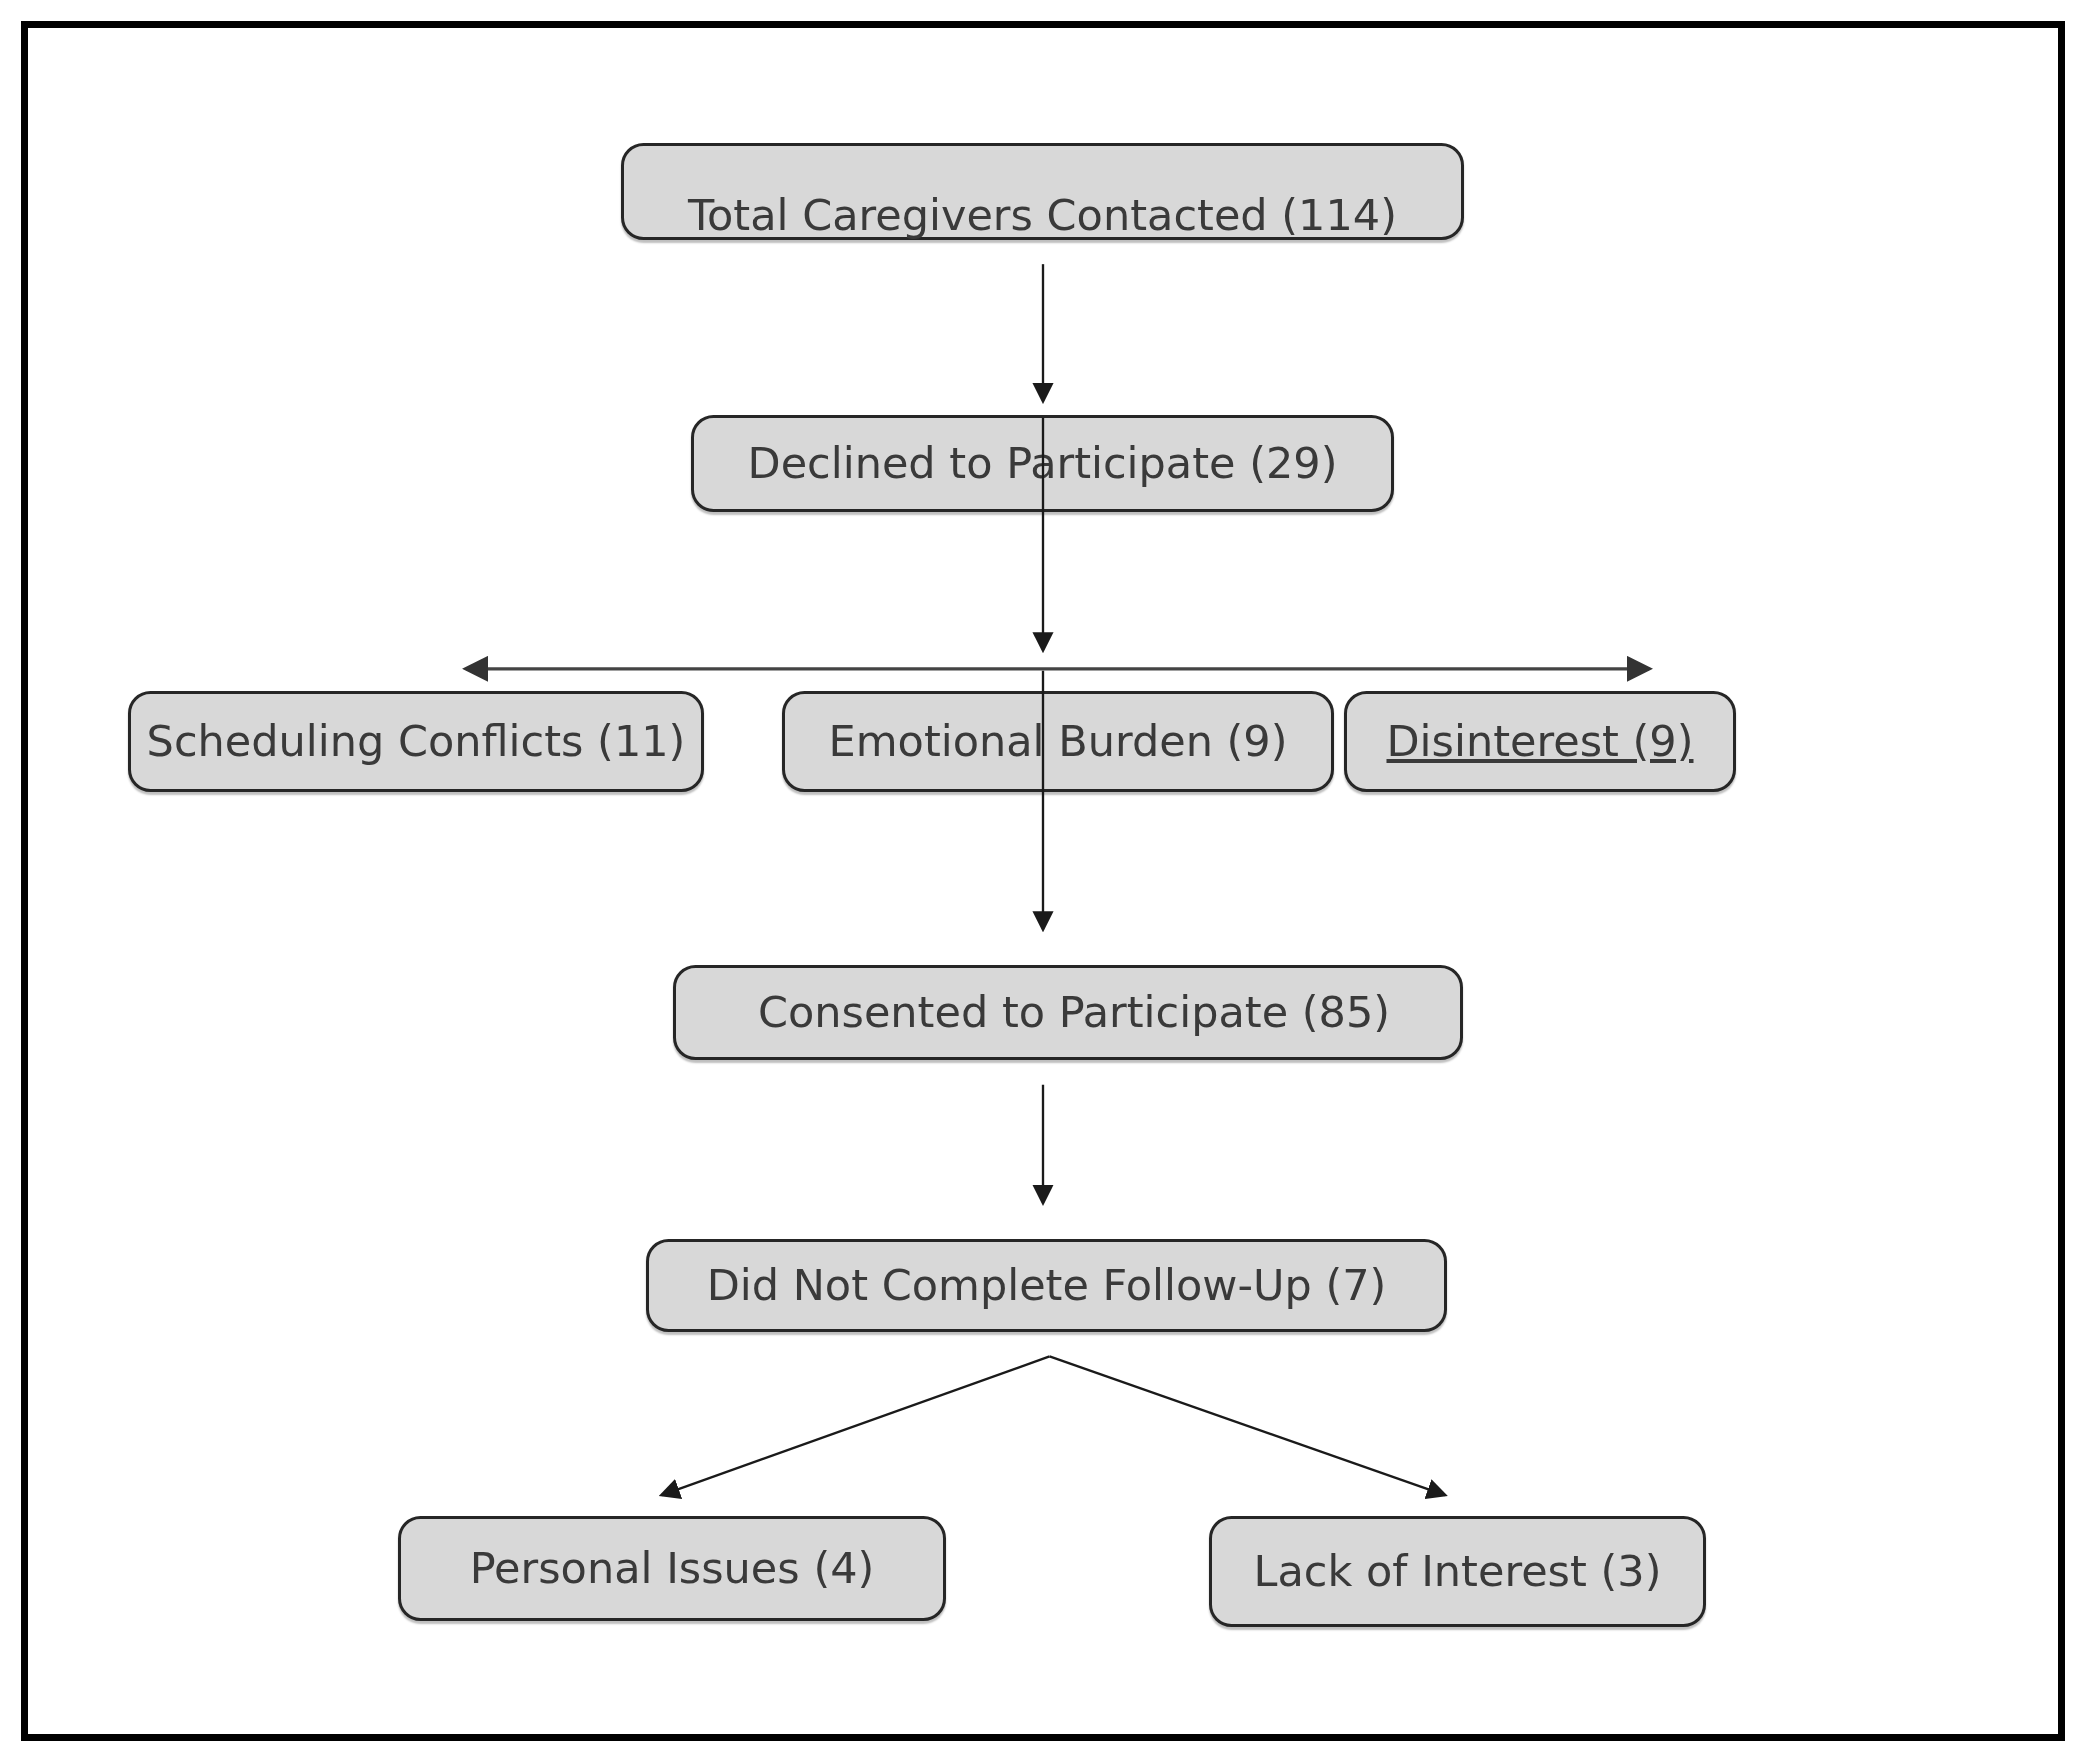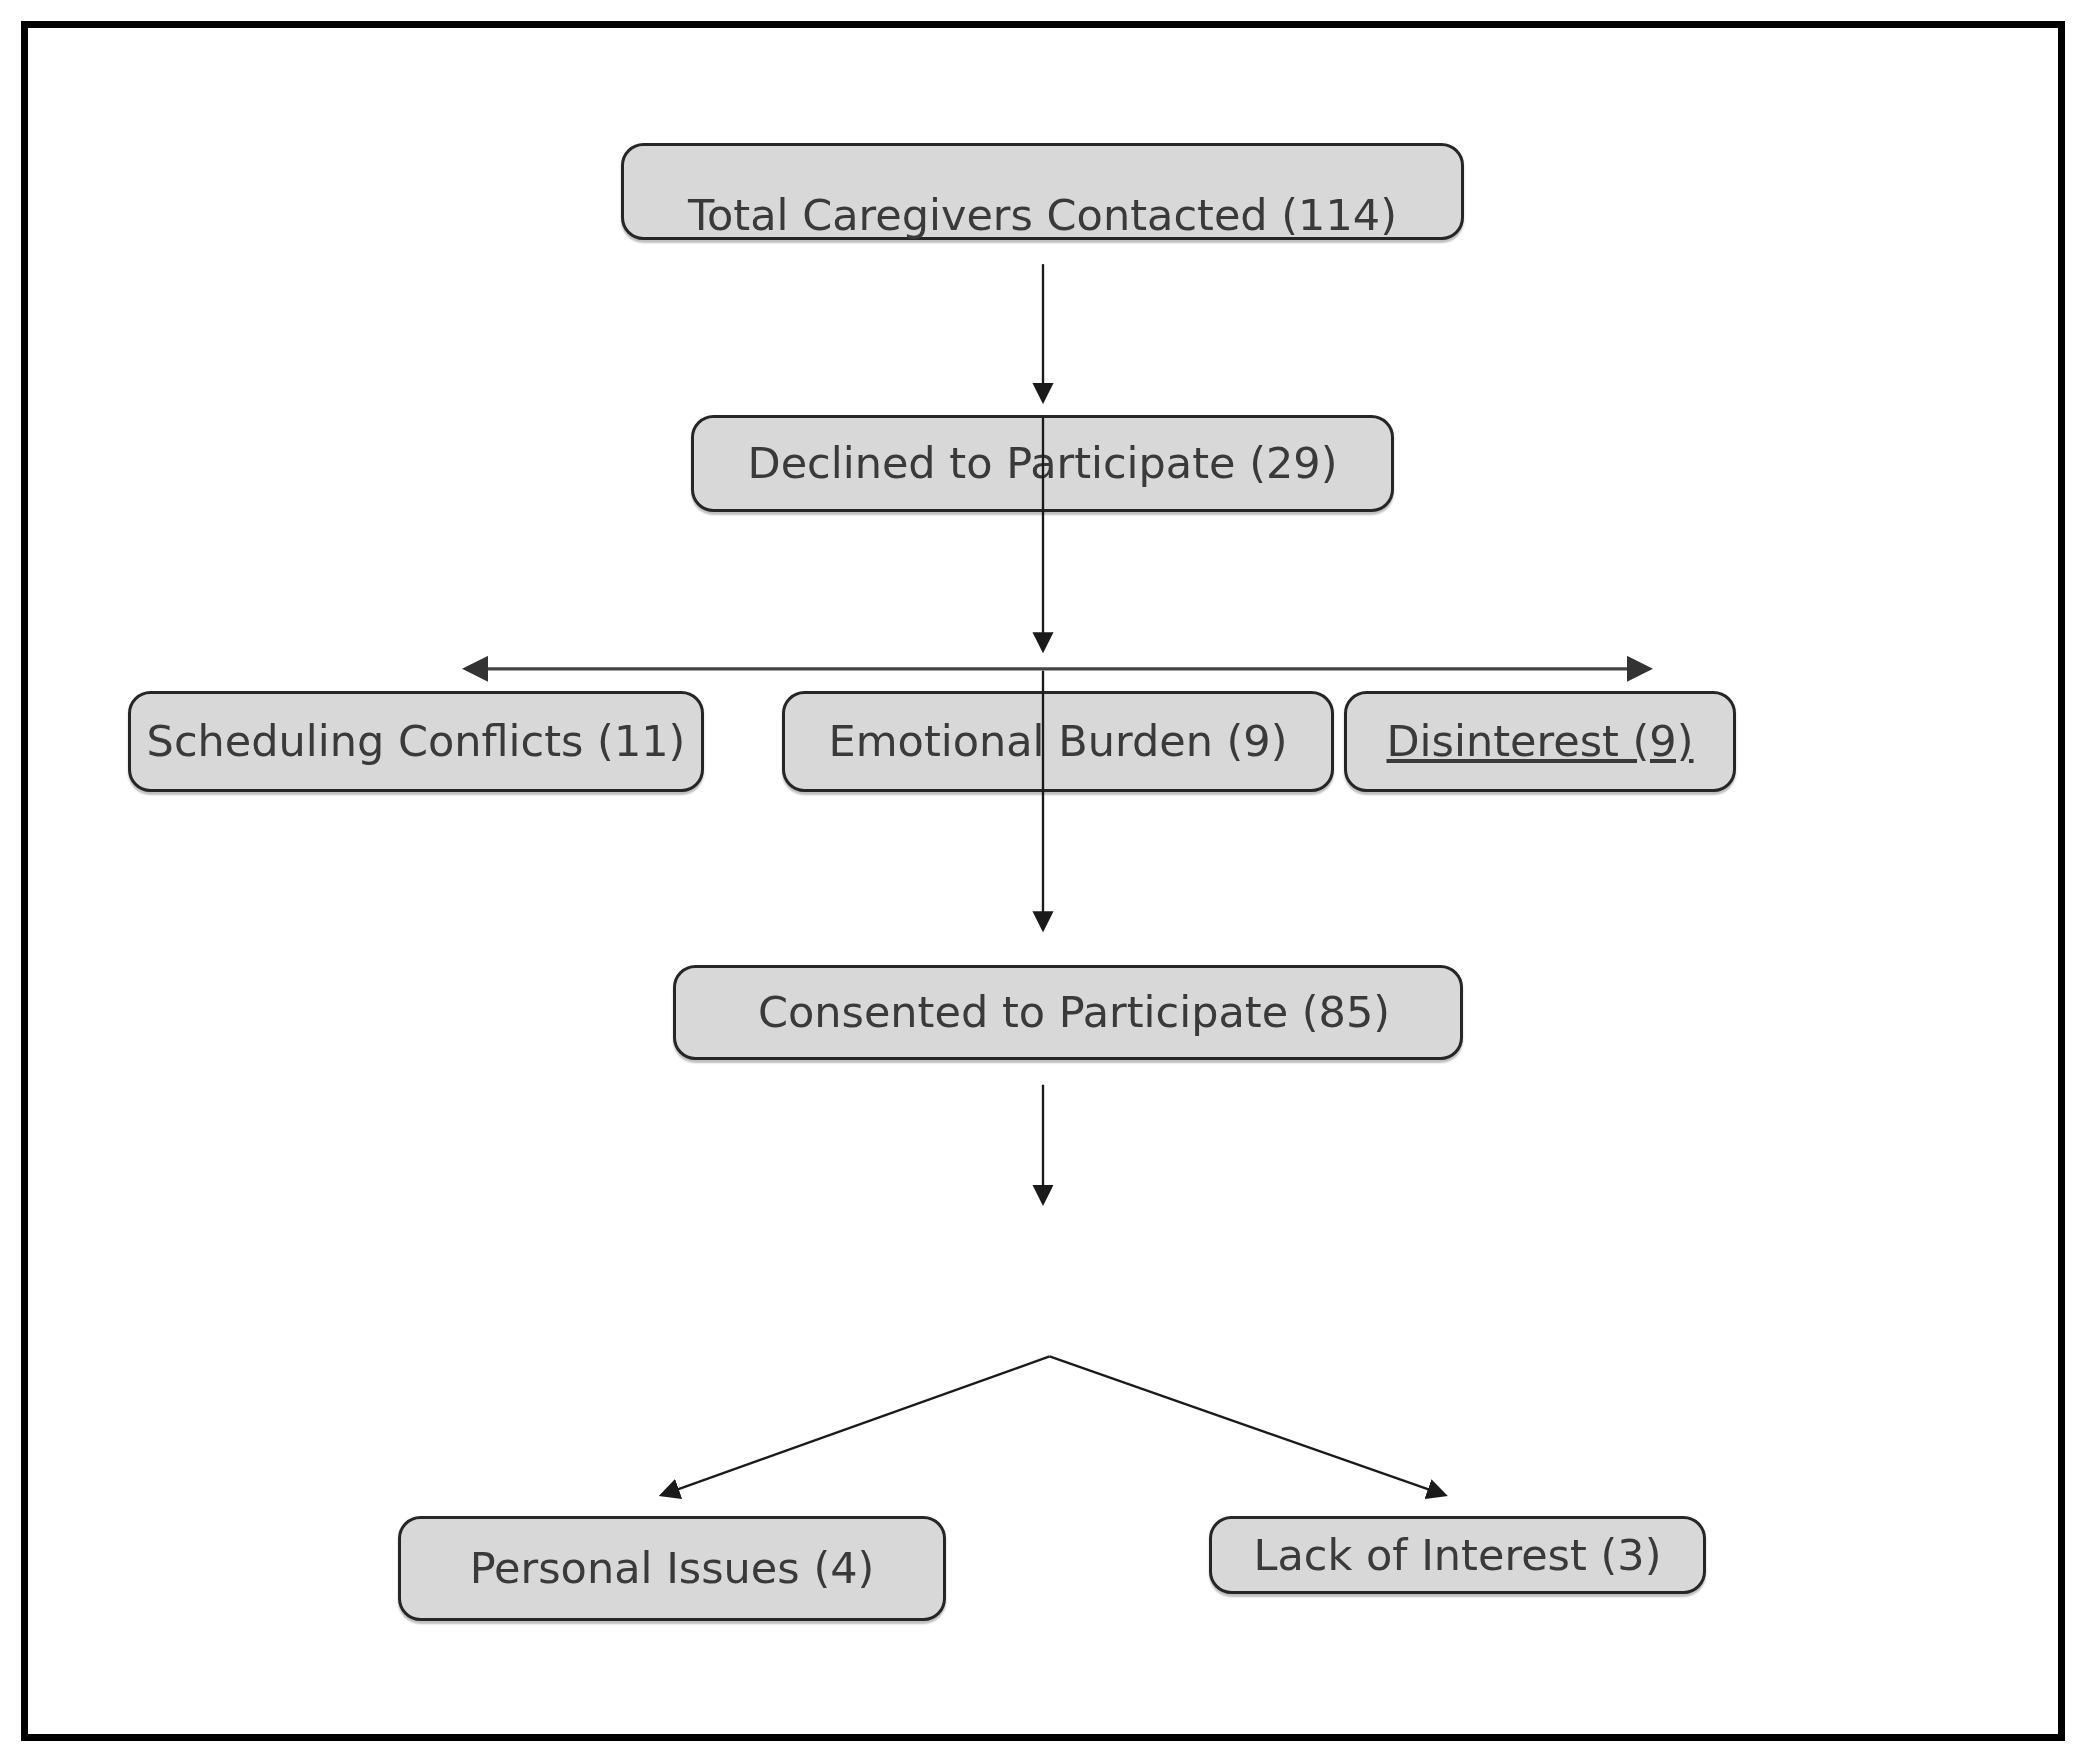--- a/index.html
+++ b/index.html
@@ -42,21 +42,21 @@
   }
   
   #n-total       { left: 621px;  top: 143px;  width: 843px; height: 97px; align-items: flex-end; }
   #n-declined    { left: 691px;  top: 415px;  width: 703px; height: 97px; }
   #n-scheduling  { left: 128px;  top: 691px;  width: 576px; height: 101px; }
   #n-emotional   { left: 782px;  top: 691px;  width: 552px; height: 101px; }
   #n-disinterest { left: 1344px; top: 691px;  width: 392px; height: 101px; text-decoration: underline; }
   #n-consented   { left: 673px;  top: 965px; width: 790px; height: 95px; padding-left: 12px; }
   #n-followup    { left: 646px;  top: 1239px; width: 801px; height: 93px;  }
   #n-personal    { left: 398px;  top: 1516px; width: 548px; height: 105px; }
-  #n-lack        { left: 1209px; top: 1516px; width: 497px; height: 78px; }
+  #n-lack        { left: 1209px; top: 1516px; width: 497px; height: 111px; }
   #arrow-layer {
     position: absolute;
     left: 0; top: 0;
     width: 2086px;
     height: 1762px;
     z-index: 2;
     pointer-events: none;
   }
 </style>
 </head>
@@ -83,20 +83,23 @@
   </div>
 
   <div class="node" id="n-disinterest">
     <span>Disinterest (9)</span>
   </div>
 
   <div class="node" id="n-consented">
     <span>Consented to Participate (85)</span>
   </div>
 
+  <div class="node" id="n-followup">
+    <span>Did Not Complete Follow-Up (7)</span>
+  </div>
 
   <div class="node" id="n-personal">
     <span>Personal Issues (4)</span>
   </div>
 
   <div class="node" id="n-lack">
     <span>Lack of Interest (3)</span>
   </div>
 
   <svg id="arrow-layer" viewBox="0 0 2226 1881" xmlns="http://www.w3.org/2000/svg">

